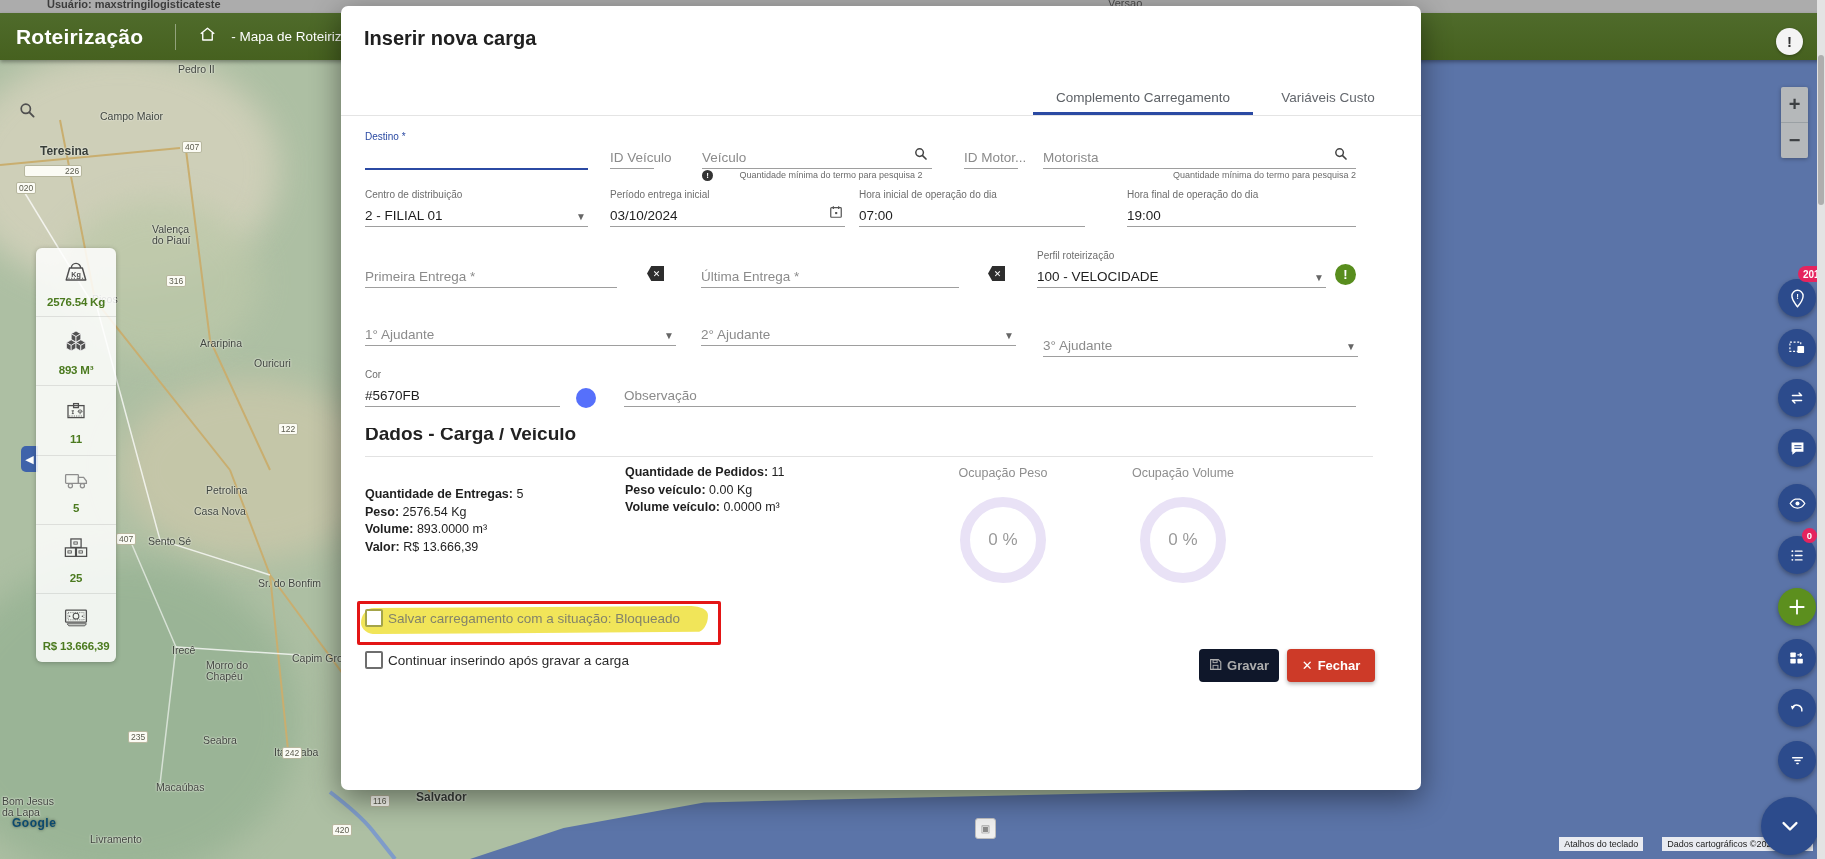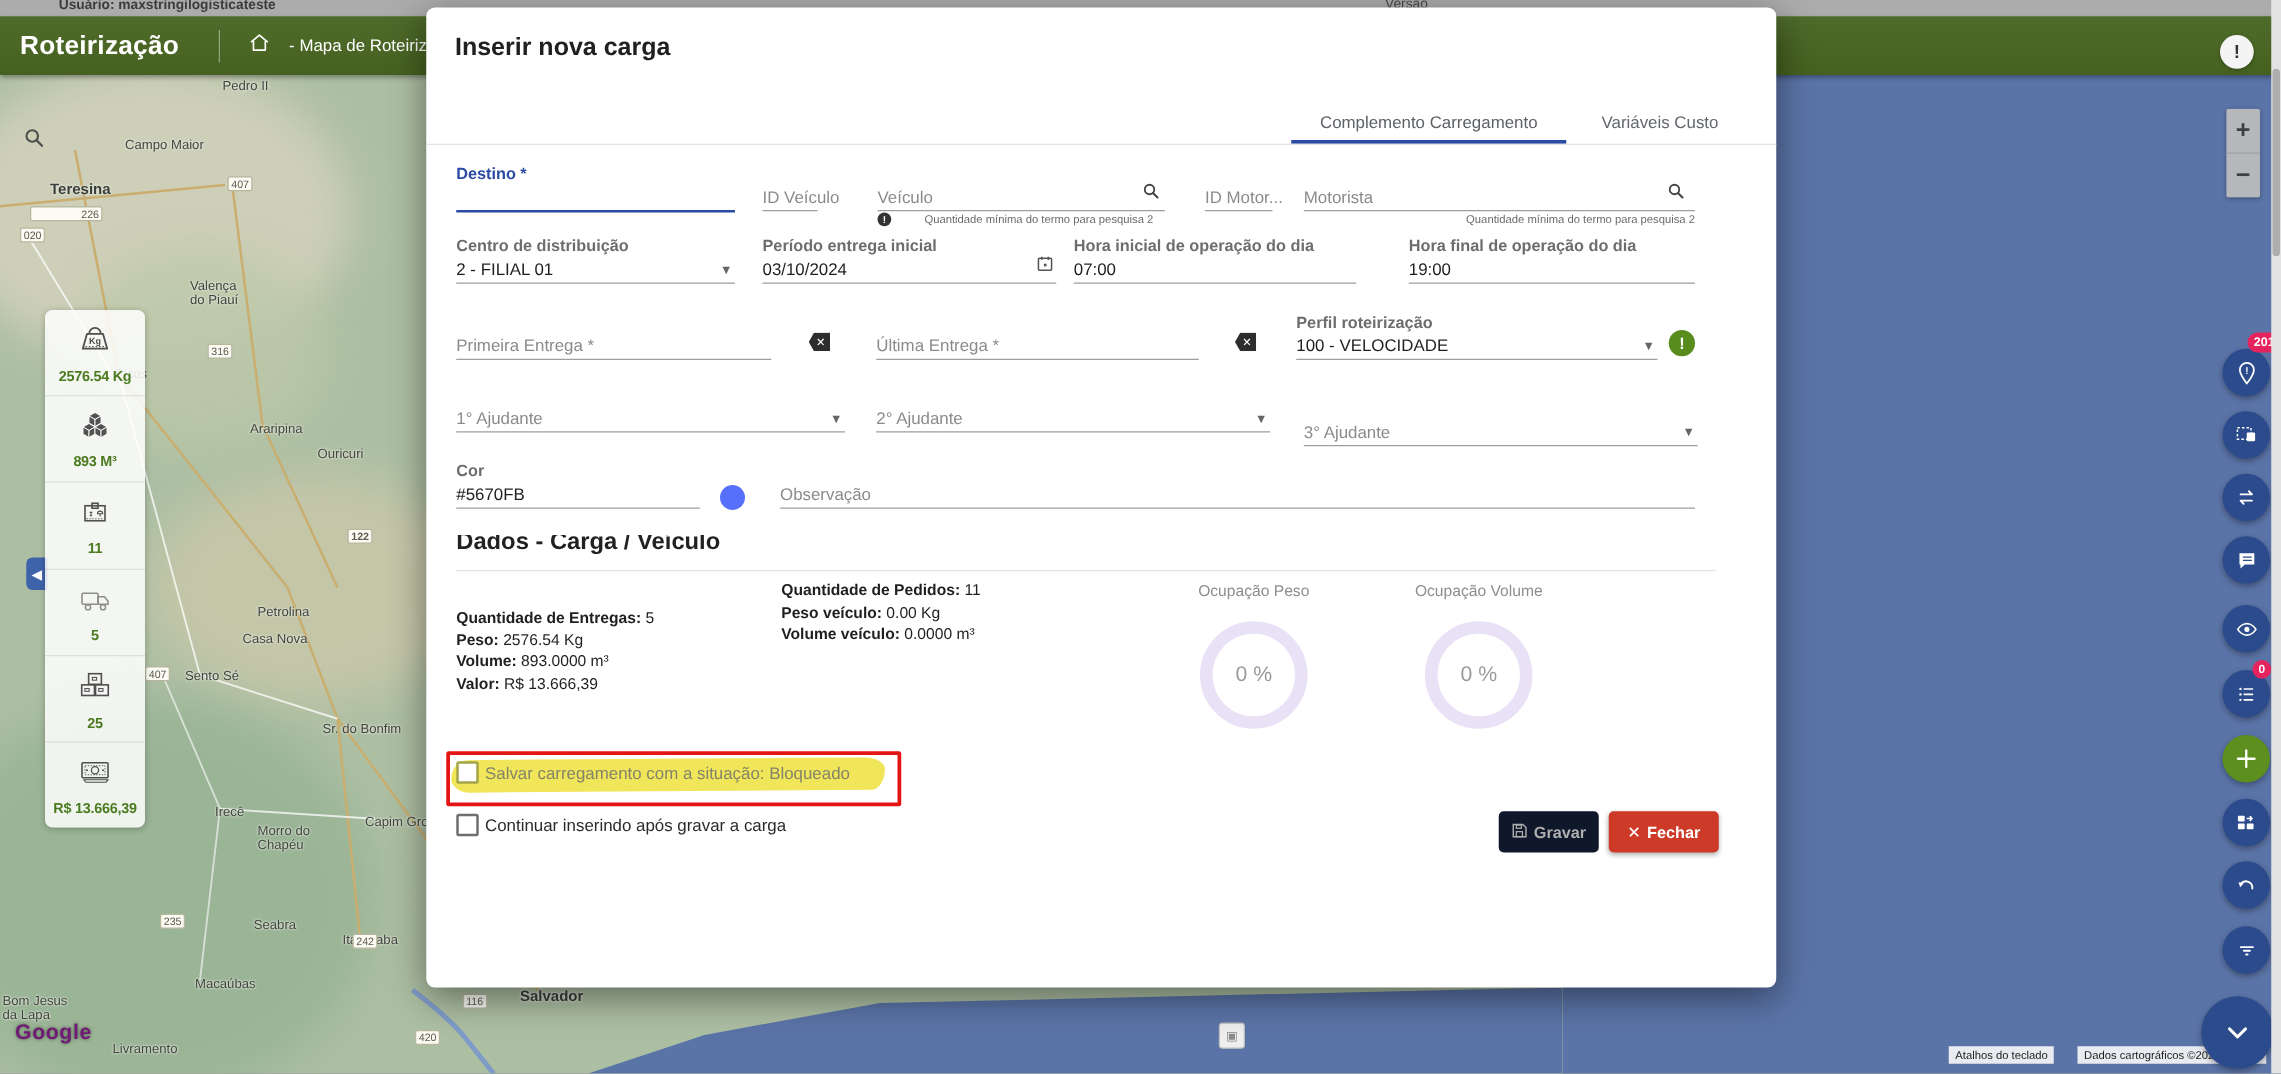--- a/index.html
+++ b/index.html
@@ -9,22 +9,22 @@
 
   
   #map{position:absolute;inset:0;}
   .patch{position:absolute;border-radius:50%;filter:blur(16px);}
   .city{position:absolute;font-size:10.5px;color:#40463f;white-space:pre-line;
         text-shadow:0 0 2px #e6e8df,0 0 2px #e6e8df;line-height:11px;}
   .city.big{font-size:12px;font-weight:bold;color:#383e38;}
   .shield{position:absolute;font-size:8.5px;color:#5c5c4e;background:#fbfbf4;
           border:1px solid #b7b79e;border-radius:2px;padding:0 2px;line-height:10px;}
   .ocean{position:absolute;background:#5b74a8;}
-  #google-logo{position:absolute;left:12px;top:816px;font-size:17px;font-weight:bold;
-               color:#701a75;letter-spacing:.5px;text-shadow:0 0 3px rgba(0,0,0,.5);}
+  #google-logo{position:absolute;left:12px;top:816px;font-size:12px;font-weight:bold;
+               color:#0c4a6e;letter-spacing:.5px;text-shadow:0 0 3px rgba(0,0,0,.5);}
   #attribution{position:absolute;right:12px;bottom:8px;display:flex;gap:19px;z-index:30;}
   #attribution span{background:rgba(248,248,248,.9);color:#222;font-size:9px;
                     padding:2px 5px;white-space:nowrap;}
 
   
   #topbar{position:absolute;left:0;top:0;width:100%;height:13px;background:#acacac;
           overflow:hidden;z-index:40;}
   #topbar .usr{position:absolute;left:47px;top:-2px;font-size:11px;font-weight:bold;color:#3c3c3c;}
   #topbar .ver{position:absolute;left:1108px;top:-3px;font-size:11px;color:#4a4a4a;}
   #navbar{position:absolute;left:0;top:13px;width:100%;height:47px;z-index:41;
@@ -71,21 +71,21 @@
 
   
   #modal{position:absolute;left:341px;top:6px;width:1080px;height:784px;background:#fff;
          border-radius:7px;box-shadow:0 8px 30px rgba(0,0,0,.45);z-index:50;}
   #modal-title{position:absolute;left:23px;top:21px;font-size:20px;font-weight:bold;color:#202020;}
   .tab{position:absolute;top:84px;height:26px;font-size:13.5px;color:#63676d;text-align:center;}
   #tab-underline{position:absolute;left:692px;top:106px;width:220px;height:3px;background:var(--accent-blue);}
   #tab-divider{position:absolute;left:0;top:109px;width:1080px;height:1px;background:#e4e4e4;}
 
   .fld{position:absolute;border-bottom:1px solid #9e9e9e;}
-  .fld .lab{position:absolute;left:0;top:1px;font-size:13px;color:#6d6d6d;white-space:nowrap;font-weight:bold;}
+  .fld .lab{position:absolute;left:0;top:1px;font-size:10px;color:#6d6d6d;white-space:nowrap;}
   .fld .lab.blue{color:var(--accent-blue);}
   .fld .ph{position:absolute;left:0;bottom:3px;font-size:13.5px;color:#8b8b8b;white-space:nowrap;}
   .fld .val{position:absolute;left:0;bottom:3px;font-size:13.5px;color:#1e1e1e;white-space:nowrap;}
   .fld.focus{border-bottom:2px solid var(--accent-blue);}
   .caret{position:absolute;right:2px;bottom:4px;font-size:10px;color:#666;}
   .srch{position:absolute;bottom:3px;}
   .helper{position:absolute;font-size:9px;color:#6b6b6b;white-space:nowrap;}
   .info-dot{display:inline-flex;width:11px;height:11px;border-radius:50%;background:#333;color:#fff;
             font-size:8px;font-weight:bold;align-items:center;justify-content:center;vertical-align:middle;}
   .clear-ic{position:absolute;width:17px;height:15px;background:#2d2d2d;color:#fff;font-size:9px;
@@ -164,21 +164,21 @@
     <span class="city" style="left:156px;top:782px;">Macaúbas</span>
     <span class="city" style="left:2px;top:796px;">Bom Jesus
 da Lapa</span>
     <span class="city big" style="left:416px;top:792px;">Salvador</span>
     <span class="city" style="left:90px;top:834px;">Livramento</span>
 
     <span class="shield" style="left:182px;top:141px;">407</span>
     <span class="shield" style="left:24px;top:165px;padding-left:40px;">226</span>
     <span class="shield" style="left:16px;top:182px;">020</span>
     <span class="shield" style="left:166px;top:275px;">316</span>
-    <span class="shield" style="left:278px;top:423px;font-weight:bold;">122</span>
+    <span class="shield" style="left:278px;top:423px;">122</span>
     <span class="shield" style="left:116px;top:533px;">407</span>
     <span class="shield" style="left:128px;top:731px;">235</span>
     <span class="shield" style="left:282px;top:747px;">242</span>
     <span class="shield" style="left:370px;top:795px;">116</span>
     <span class="shield" style="left:332px;top:824px;">420</span>
   </div>
 
   <div id="google-logo">Google</div>
   <div id="attribution">
     <span>Atalhos do teclado</span>

